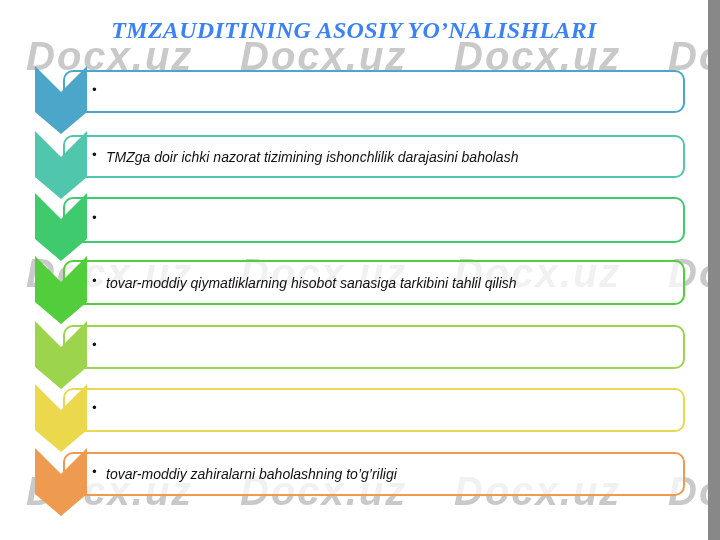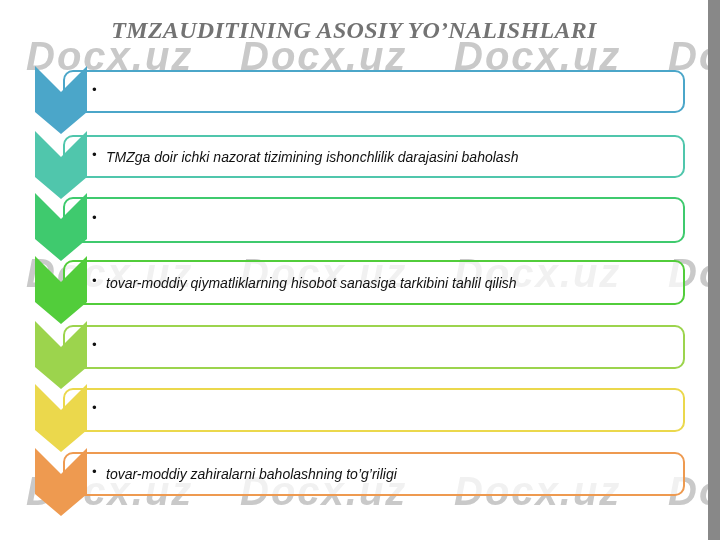--- a/index.html
+++ b/index.html
@@ -26,21 +26,21 @@
   .title{
     position:absolute;
     z-index:3;
     top:17px;left:0;right:0;
     margin:0;
     text-align:center;
     font-family:"Liberation Serif",serif;
     font-weight:bold;
     font-size:24px;
     letter-spacing:0.3px;
-    color:#737373;
+    color:#3b82f6;
   }
   .row{position:absolute;left:0;right:0;z-index:1;}
   .box{
     position:absolute;
     left:63px;right:23px;top:0;bottom:0;
     background:rgba(255,255,255,0.74);
     border:2px solid #999;
     border-radius:10px;
     display:flex;
     align-items:center;

